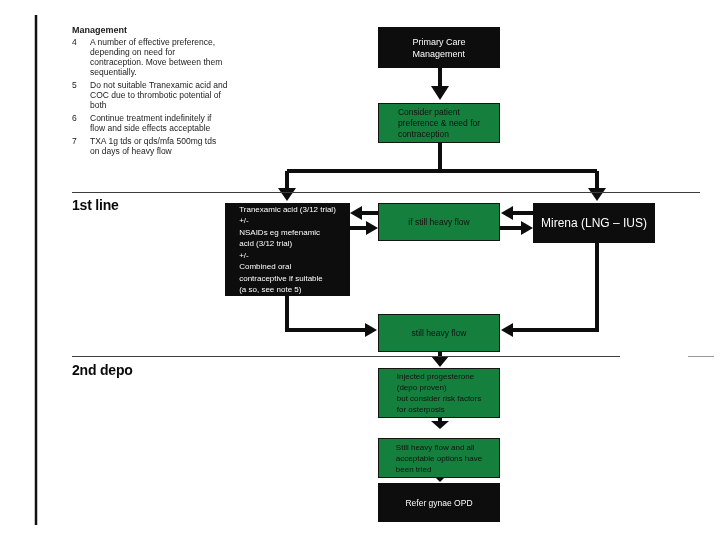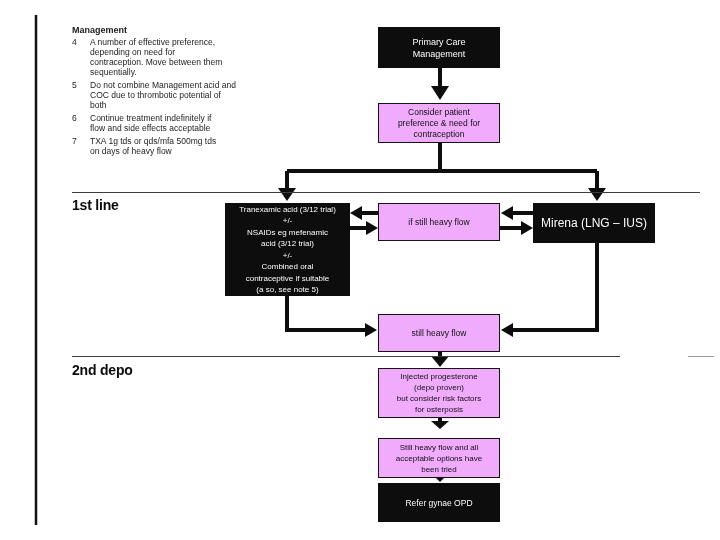--- a/index.html
+++ b/index.html
@@ -3,24 +3,24 @@
 <meta charset="utf-8">
 <style>
   html,body{margin:0;padding:0;background:#fff;}
   .canvas{
     position:relative;width:720px;height:540px;background:#ffffff;
     font-family:"Liberation Sans",sans-serif;color:#171717;overflow:hidden;
   }
   .connectors{position:absolute;left:0;top:0;width:720px;height:540px;}
   .box{
     position:absolute;display:flex;align-items:center;justify-content:center;
-    text-align:center;white-space:pre-line;box-sizing:border-box;
+    text-align:left;white-space:pre-line;box-sizing:border-box;
   }
   .box.black{background:#0d0d0d;color:#fdfdfd;}
-  .box.white{background:#f0abfc;border:1.6px solid #141414;color:#111;}
+  .box.white{background:#15803d;border:1.6px solid #141414;color:#111;}
   .section-label{position:absolute;font-weight:bold;font-size:14px;color:#0a0a0a;letter-spacing:-0.2px;}
   .notes{position:absolute;left:72px;top:25px;width:185px;font-size:8.5px;line-height:10px;color:#1c1c1c;}
   .notes-title{font-weight:bold;font-size:9px;margin-bottom:2px;}
   .note-item{display:flex;margin-bottom:3px;}
   .note-num{width:18px;flex:0 0 18px;}
   .note-text{white-space:pre-line;width:164px;}
 </style>
 </head>
 <body>
 
@@ -66,21 +66,21 @@
     <div class="notes-title">Management</div>
     <div class="note-item">
       <span class="note-num">4</span>
       <span class="note-text">A number of effective preference,
 depending on need for
 contraception. Move between them
 sequentially.</span>
     </div>
     <div class="note-item">
       <span class="note-num">5</span>
-      <span class="note-text">Do not combine Management acid and
+      <span class="note-text">Do not suitable Tranexamic acid and
 COC due to thrombotic potential of
 both</span>
     </div>
     <div class="note-item">
       <span class="note-num">6</span>
       <span class="note-text">Continue treatment indefinitely if
 flow and side effects acceptable</span>
     </div>
     <div class="note-item">
       <span class="note-num">7</span>

